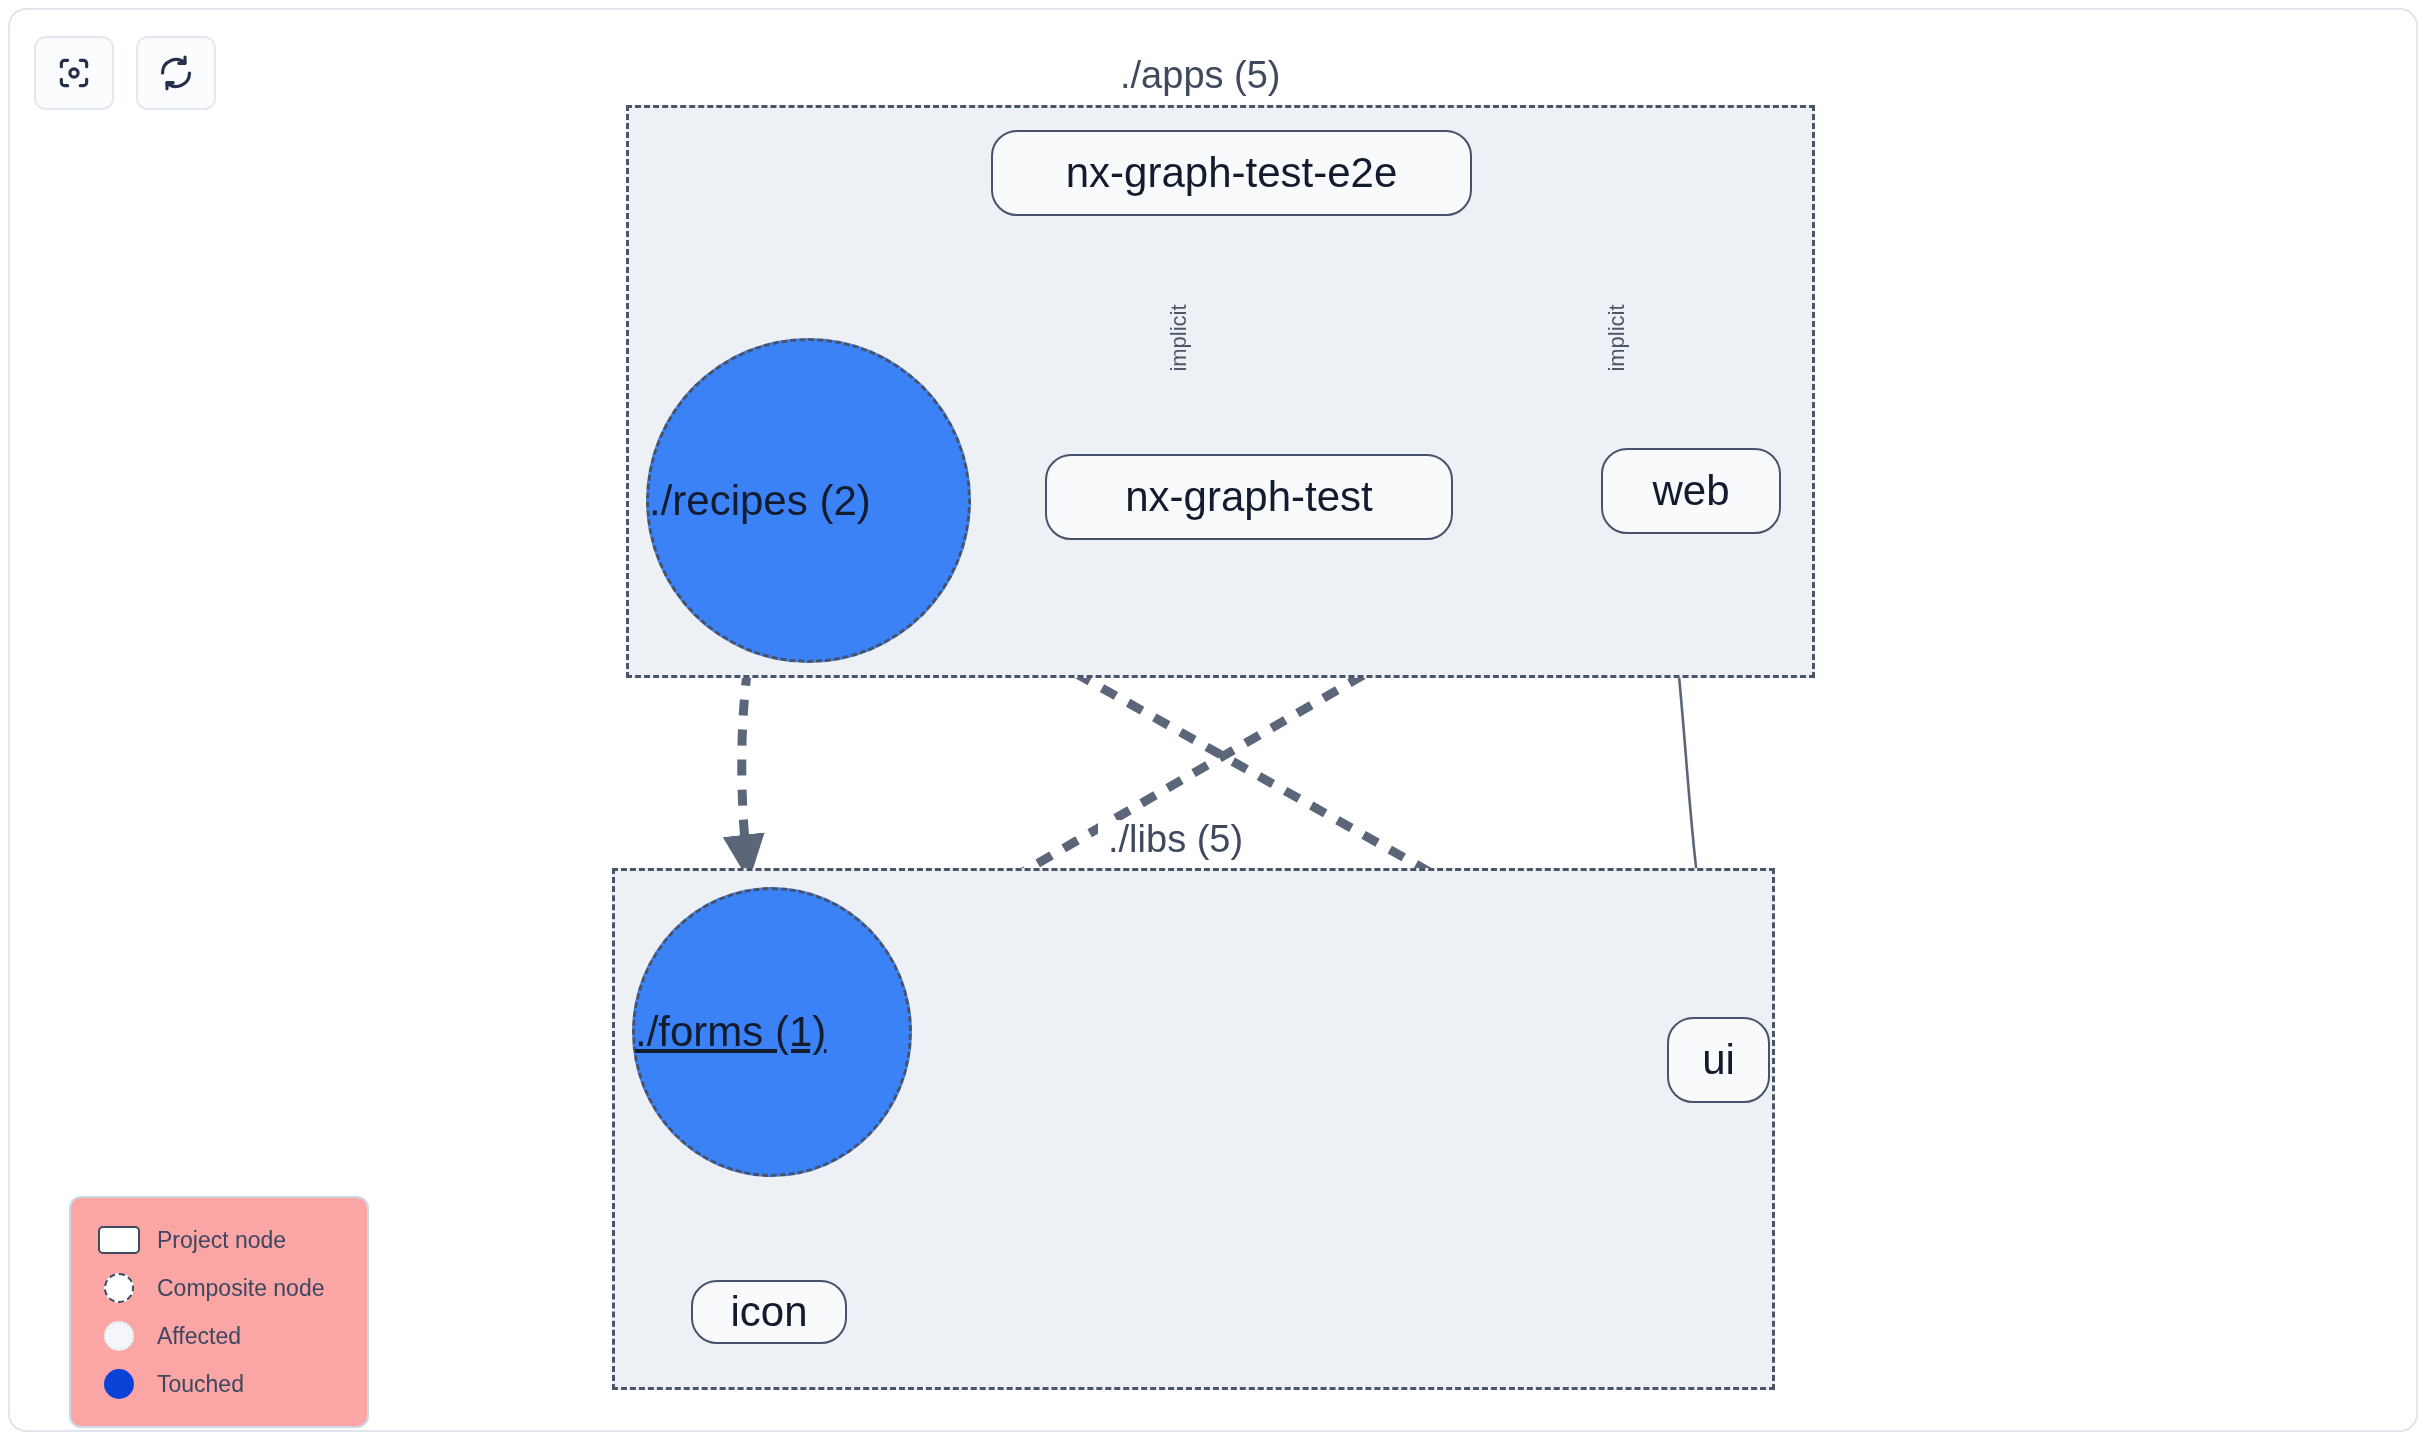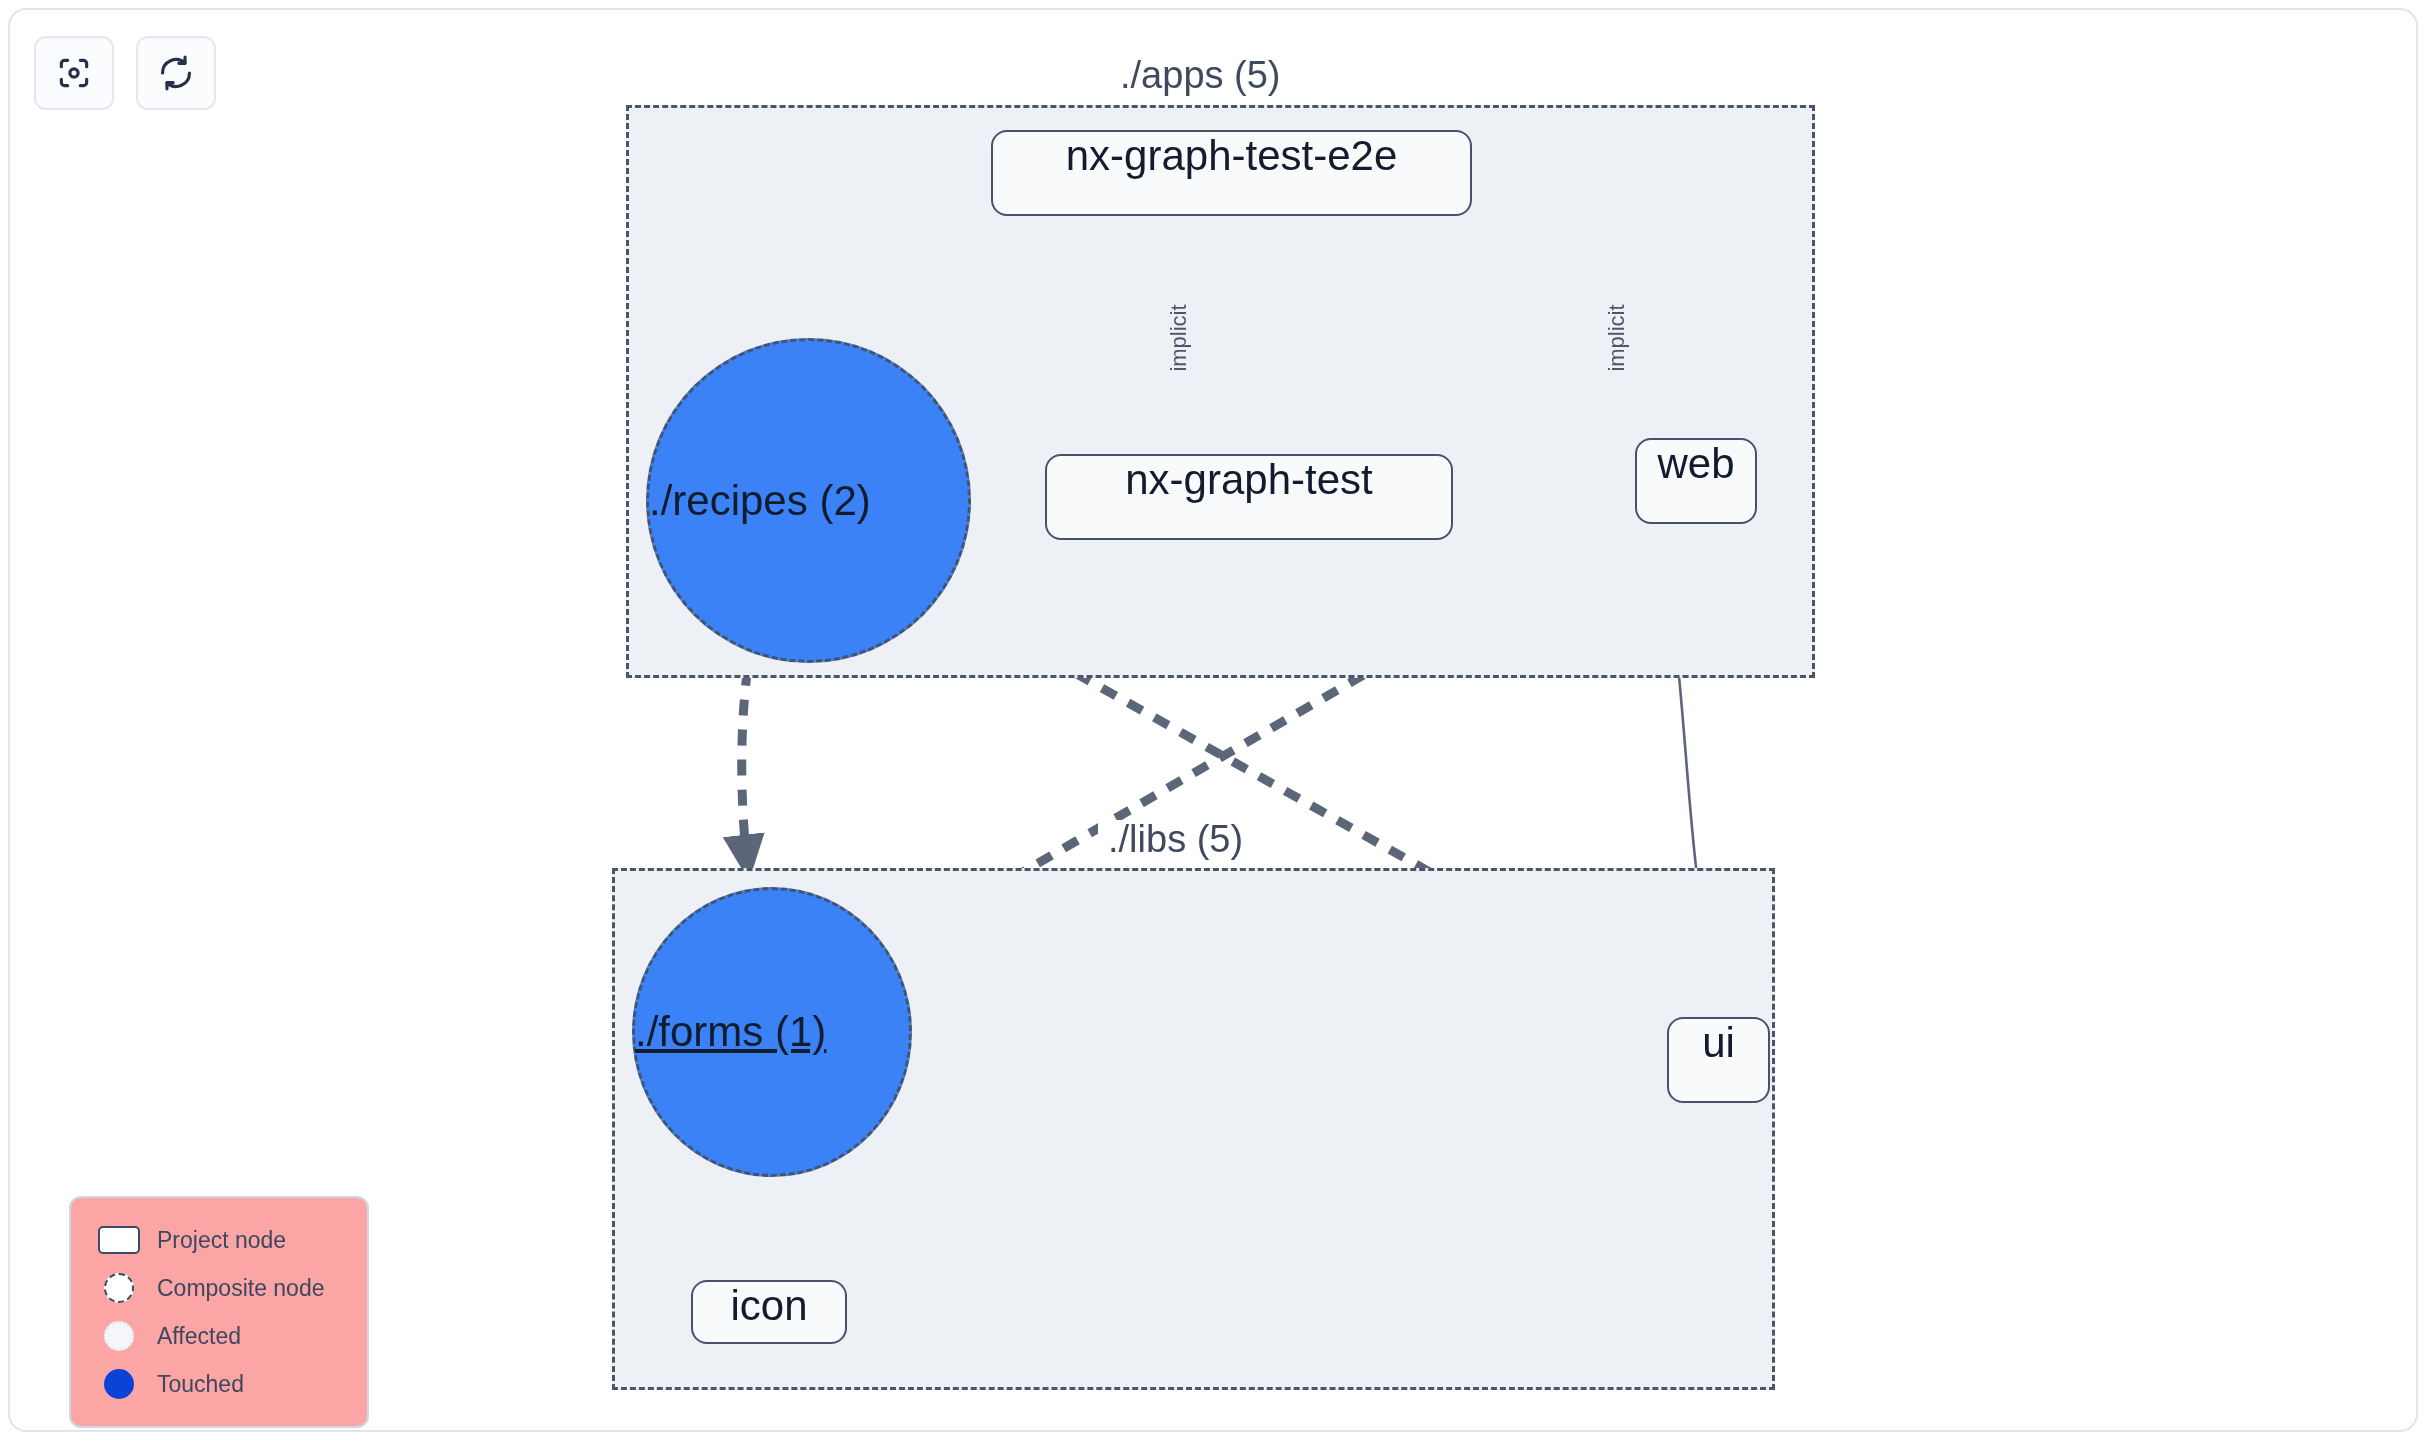--- a/index.html
+++ b/index.html
@@ -75,22 +75,23 @@
     padding: 0 10px;
     white-space: nowrap;
     line-height: 1;
   }
   
   .project-node {
     position: absolute;
     z-index: 25;
     background: #f8fafc;
     border: 2px solid #47536b;
-    border-radius: 16px;
-    display: flex;
+    border-radius: 26px;
+    display: flex;
+    align-items: center;
     justify-content: center;
     box-sizing: border-box;
     cursor: pointer;
     color: #121c2e;
     font-size: 42px;
     white-space: nowrap;
   }
   
   .composite-node {
     position: absolute;
@@ -249,21 +250,21 @@
 
   <div class="project-node" style="left:991px; top:130px; width:481px; height:86px;">
     <span>nx-graph-test-e2e</span>
   </div>
 
 
   <div class="project-node" style="left:1045px; top:454px; width:408px; height:86px;">
     <span>nx-graph-test</span>
   </div>
 
-  <div class="project-node" style="left:1601px; top:438px; width:122px; height:86px;margin-left:34px;">
+  <div class="project-node" style="left:1601px; top:448px; width:180px; height:86px;">
     <span>web</span>
   </div>
 
   <div class="project-node" style="left:1667px; top:981px; width:103px; height:86px;margin-top:36px;">
     <span>ui</span>
   </div>
 
   <div class="project-node" style="left:691px; top:1280px; width:156px; height:64px;">
     <span>icon</span>
   </div>

